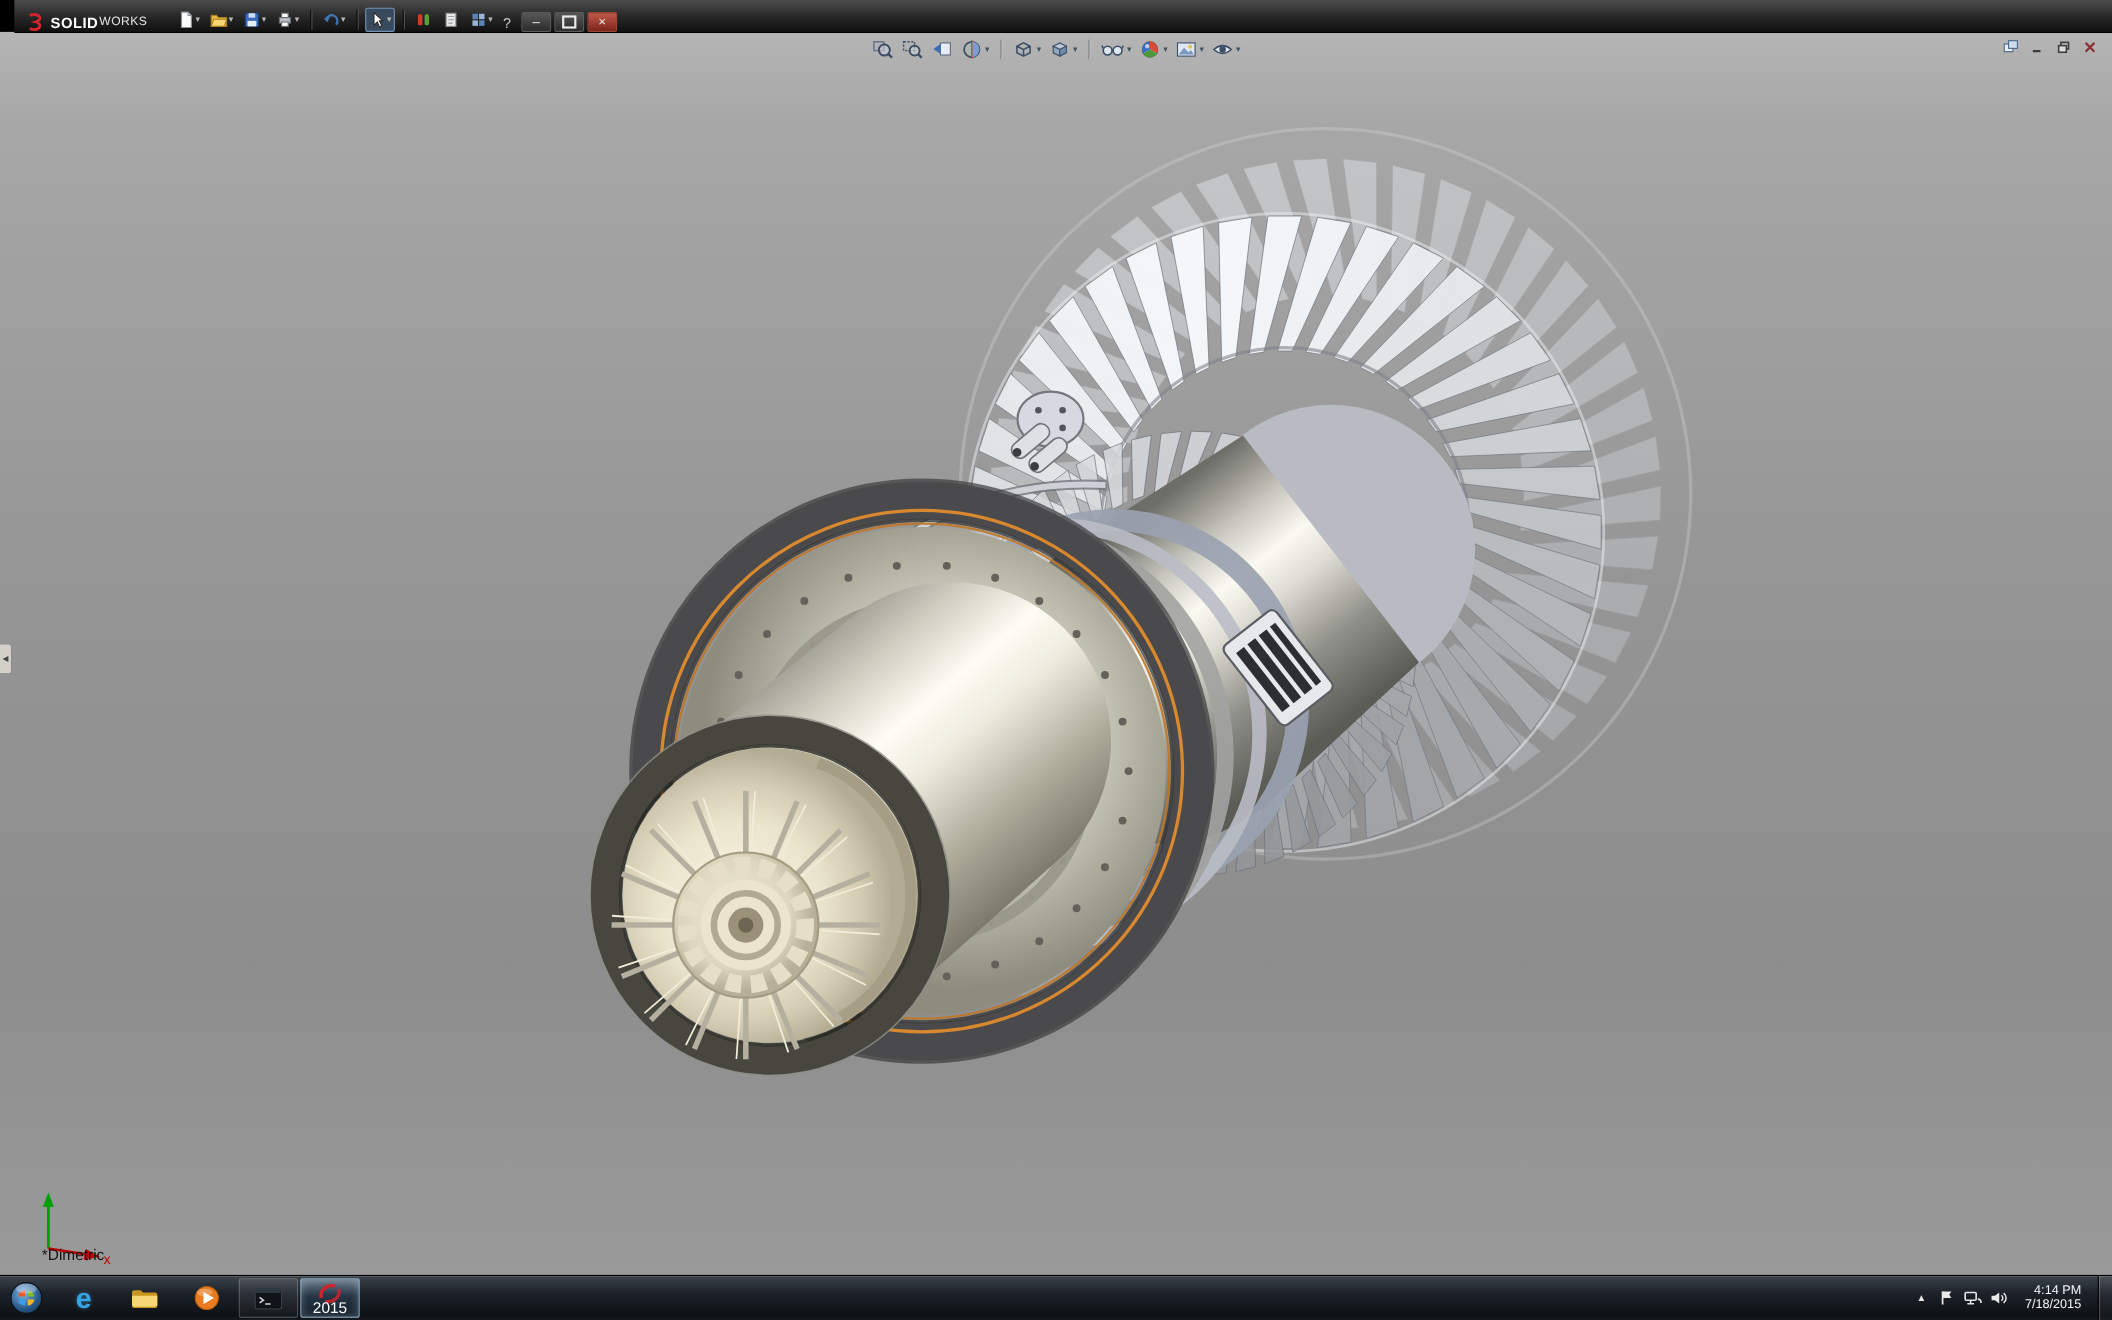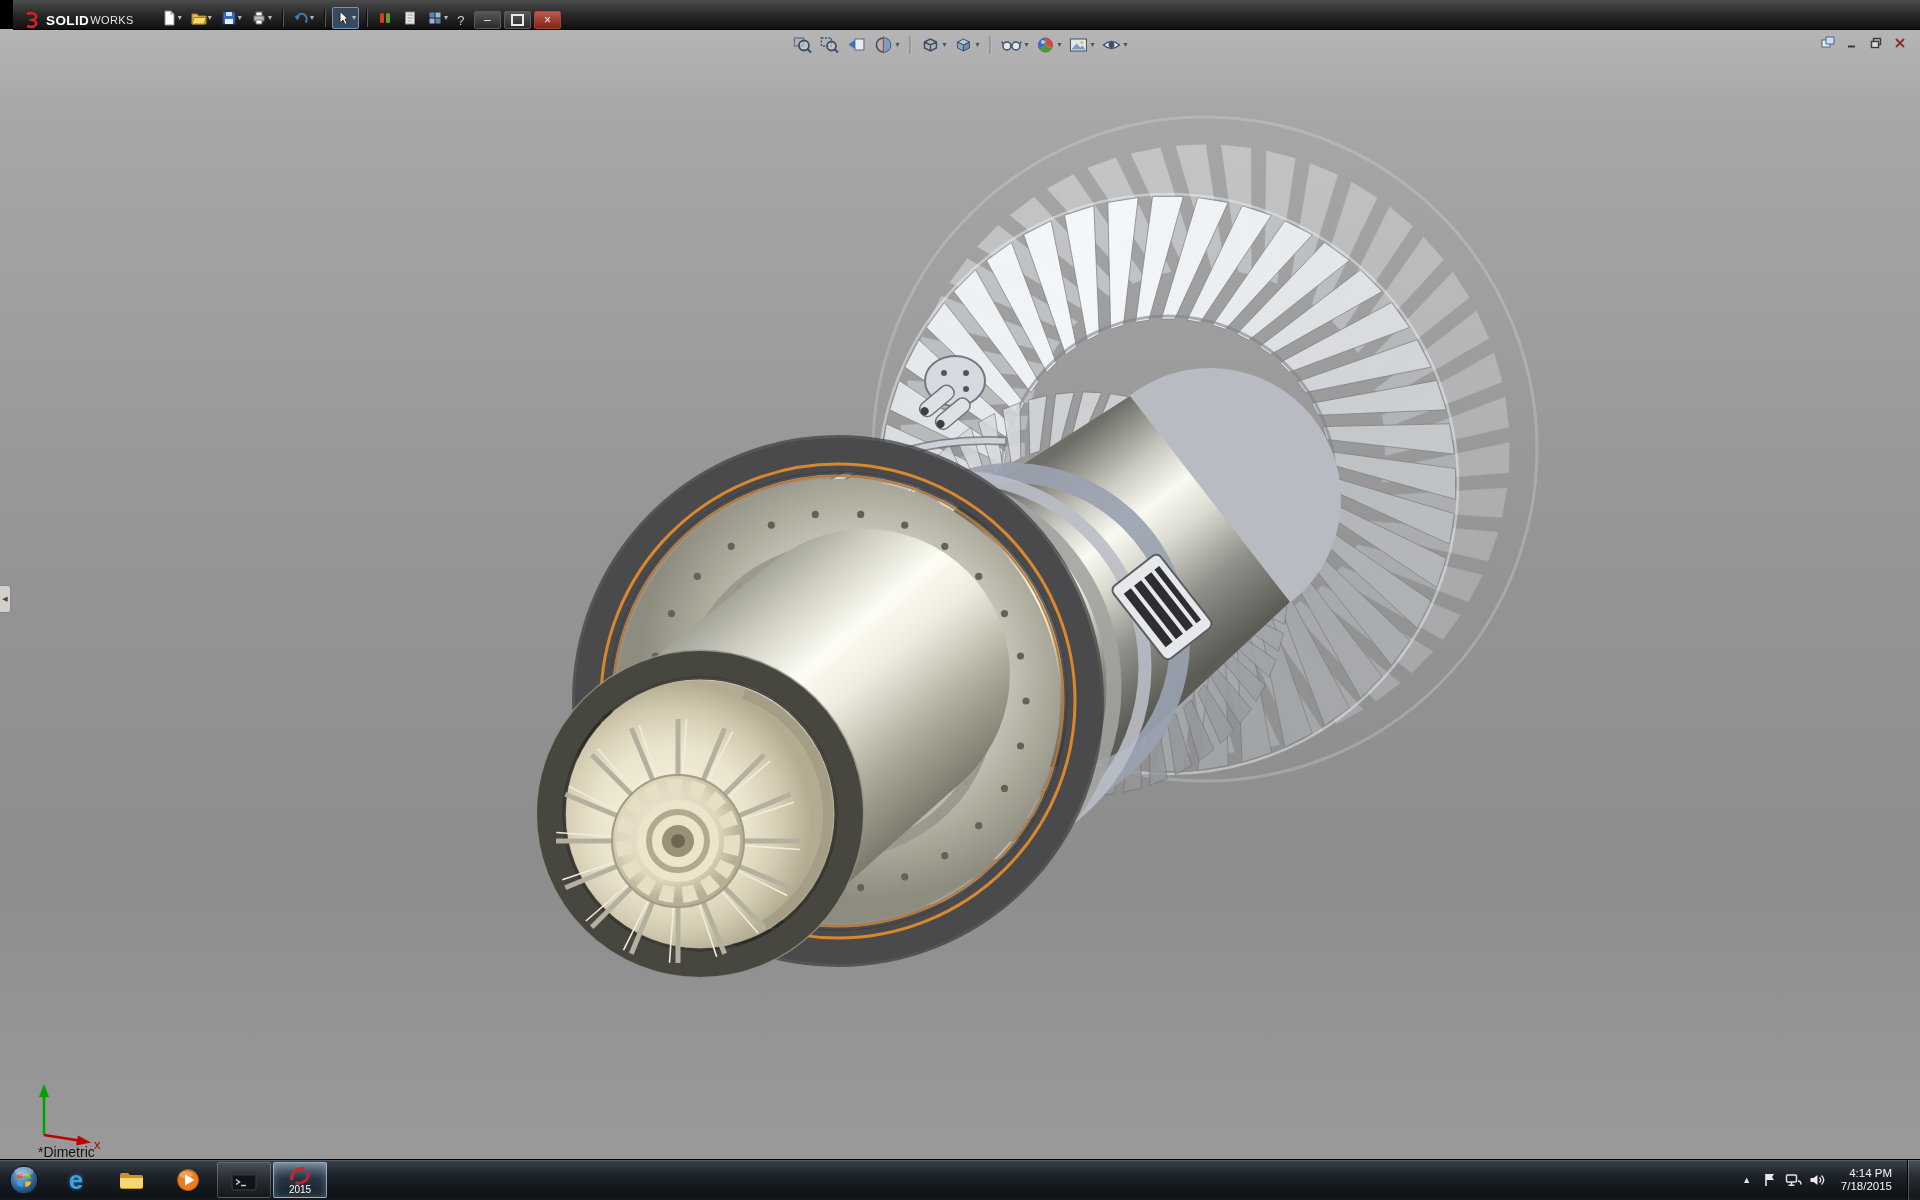--- a/index.html
+++ b/index.html
@@ -38,42 +38,42 @@
     display:flex;align-items:center;gap:5px;}
   .hud-btn{display:flex;align-items:center;gap:1px;background:none;border:none;padding:1px;}
   .hud-btn svg{display:block}
   .hud .caret{color:#46525e;}
   .hud-sep{width:1px;height:18px;background:#7e7e7e;box-shadow:1px 0 0 #c2c2c2;margin:0 4px;}
 
   .doc-controls{position:absolute;top:5px;right:10px;display:flex;gap:4px;}
   .doc-btn{width:20px;height:17px;display:flex;align-items:center;justify-content:center;
     background:none;border:none;padding:0;}
 
-  .orientation-label{position:absolute;left:38px;bottom:0;font-size:14px;color:#121212;}
+  .orientation-label{position:absolute;left:38px;bottom:12px;font-size:14px;color:#121212;}
   .left-tab{position:absolute;left:0;top:556px;width:11px;height:28px;background:#d2d0c8;
     border:1px solid #8a8a8a;border-left:none;border-radius:0 3px 3px 0;
     display:flex;align-items:center;justify-content:center;font-size:7px;color:#444;padding:0;}
 
   
   .taskbar{position:absolute;bottom:0;left:0;right:0;height:40px;
     background:linear-gradient(#3c434b,#1c2128 40%,#0e1216 90%,#151a20);
     border-top:1px solid #000;box-shadow:inset 0 1px 0 rgba(255,255,255,.14);
     display:flex;align-items:center;z-index:8;}
   .start-btn{width:48px;height:40px;display:flex;align-items:center;justify-content:center;
     background:none;border:none;padding:0;}
   .task-item{width:54px;height:36px;margin:2px 1px;display:flex;flex-direction:column;align-items:center;
     justify-content:center;background:none;border:1px solid transparent;border-radius:2px;padding:0;}
   .task-item.running{border:1px solid rgba(255,255,255,.22);
     background:linear-gradient(rgba(255,255,255,.10),rgba(255,255,255,.03));}
   .task-item.active{border:1px solid rgba(170,205,235,.75);
     background:linear-gradient(rgba(188,216,240,.42),rgba(74,114,154,.28) 45%,rgba(40,66,92,.30));
     box-shadow:inset 0 0 8px rgba(214,236,255,.30);}
   .ie-glyph{font-weight:bold;font-size:26px;color:#35a5e8;line-height:1;
     text-shadow:0 0 4px rgba(80,170,230,.5);}
-  .sw-badge{font-size:10px;color:#fff;line-height:9px;margin-top:-1px;}
+  .sw-badge{font-size:14px;color:#fff;line-height:9px;margin-top:-1px;}
   .tray{margin-left:auto;display:flex;align-items:center;gap:7px;}
   .tray-btn{background:none;border:none;padding:0;display:flex;align-items:center;justify-content:center;}
   .tray-caret{color:#e6e6e6;font-size:9px;width:16px;}
   .clock{text-align:right;color:#f2f6fa;font-size:11.5px;line-height:13px;background:none;border:none;padding:0 8px;}
   .show-desktop{width:13px;height:40px;border:none;border-left:1px solid #000;
     box-shadow:inset 1px 0 0 rgba(255,255,255,.25);
     background:linear-gradient(rgba(255,255,255,.08),rgba(255,255,255,.02));}
 </style>
 </head>
 <body>

